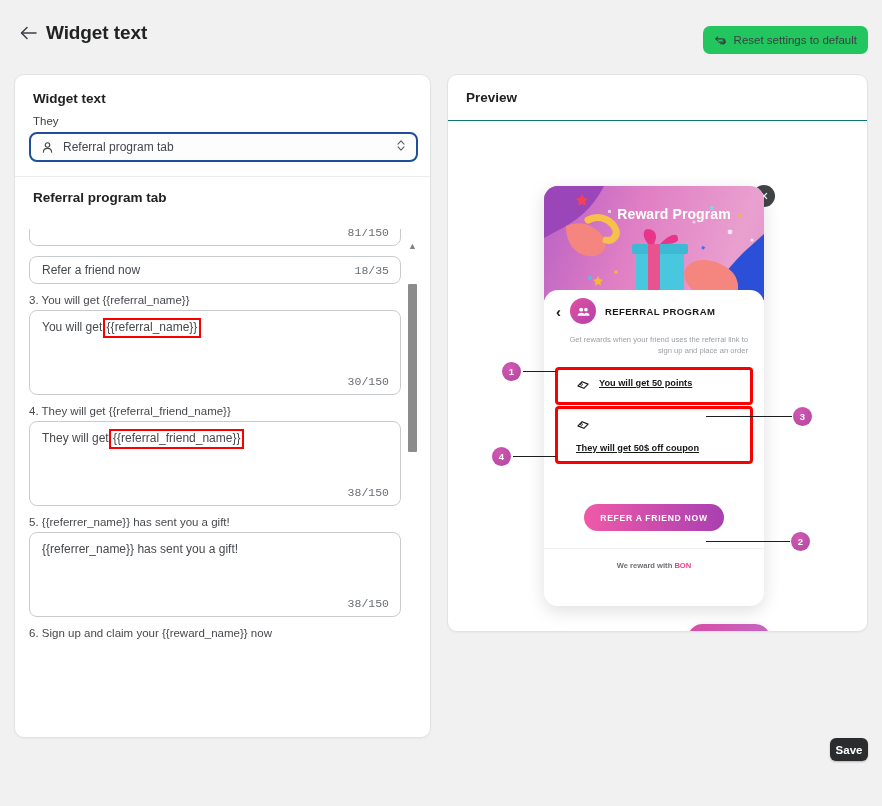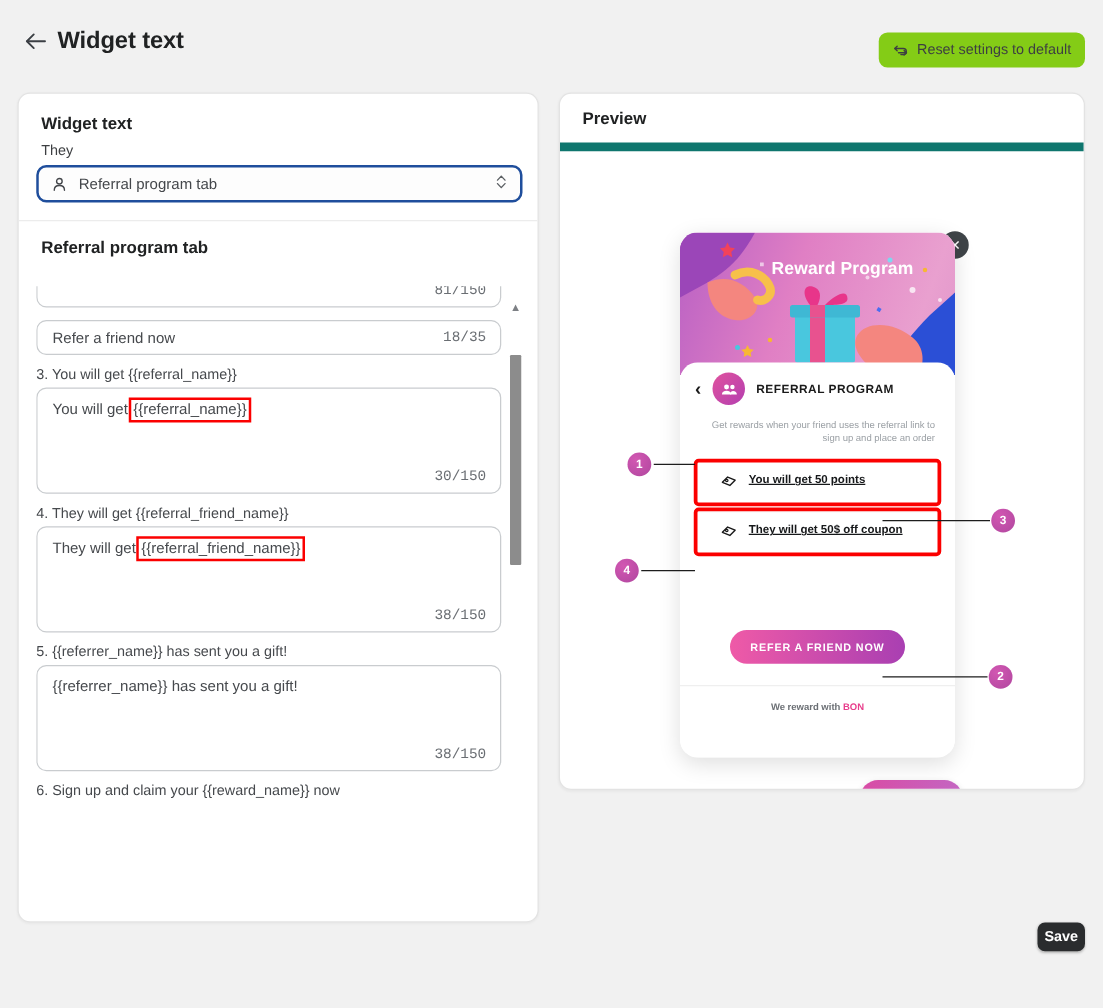--- a/index.html
+++ b/index.html
@@ -24,41 +24,41 @@
     background: transparent; border: none;
   }
   .page-title {
     margin-left: 6px; font-size: 19px; font-weight: bold;
     color: #202223; letter-spacing: -0.1px;
   }
   .reset-btn {
     position: absolute; right: 14px; top: 26px;
     height: 28px; display: flex; align-items: center; gap: 7px;
     padding: 0 11px; border-radius: 7px;
-    background: #84cc16; color: #3d3f42;
+    background: #22c55e; color: #3d3f42;
     font-size: 11.5px; cursor: pointer; border: none;
   }
   .reset-btn svg { display: block; }
 
   
   .card {
     position: absolute;
     background: #ffffff;
     border: 1px solid #e3e3e3;
     border-radius: 10px;
     box-shadow: 0 1px 2px rgba(0,0,0,0.04);
     overflow: hidden;
   }
   #left-card  { left: 14px;  top: 74px; width: 417px; height: 664px; }
   #right-card { left: 447px; top: 74px; width: 421px; height: 558px; }
 
   .card-head {
     height: 46px; display: flex; align-items: center;
     padding: 0 18px; font-size: 13.5px; font-weight: bold; color: #202223;
-    border-bottom: 7px solid #0f766e;
+    border-bottom: 1px solid #0f766e;
   }
   #left-card .card-head { border-bottom: none; height: 40px; padding-top: 6px;}
 
   
   .field-label {
     font-size: 11.5px; color: #3d3f42; padding: 0 18px; margin-bottom: 5px;
   }
   .select-wrap { padding: 0 14px; }
   .select {
     position: relative;
@@ -392,21 +392,21 @@
           <div class="reward-row reward-hl">
             <span>
               <svg width="14" height="14" viewBox="0 0 16 16" fill="none">
                 <path d="M2.2 9 L7 4.2 L13.8 7 L9 11.8 Z" stroke="#1a1a1a" stroke-width="1.3" stroke-linejoin="round"></path>
                 <circle cx="6.2" cy="7.3" r="1.1" stroke="#1a1a1a" stroke-width="1.1"></circle>
               </svg>
             </span>
             <span>You will get 50 points</span>
           </div>
 
-          <div class="reward-row sep reward-hl" style="margin-top:7px;">
+          <div class="reward-row sep reward-hl" style="margin-top:7px;flex-direction:column;">
             <span>
               <svg width="14" height="14" viewBox="0 0 16 16" fill="none">
                 <path d="M2.2 9 L7 4.2 L13.8 7 L9 11.8 Z" stroke="#1a1a1a" stroke-width="1.3" stroke-linejoin="round"></path>
                 <circle cx="6.2" cy="7.3" r="1.1" stroke="#1a1a1a" stroke-width="1.1"></circle>
               </svg>
             </span>
             <span>They will get 50$ off coupon</span>
           </div>
 
           <div class="cta">REFER A FRIEND NOW</div>

